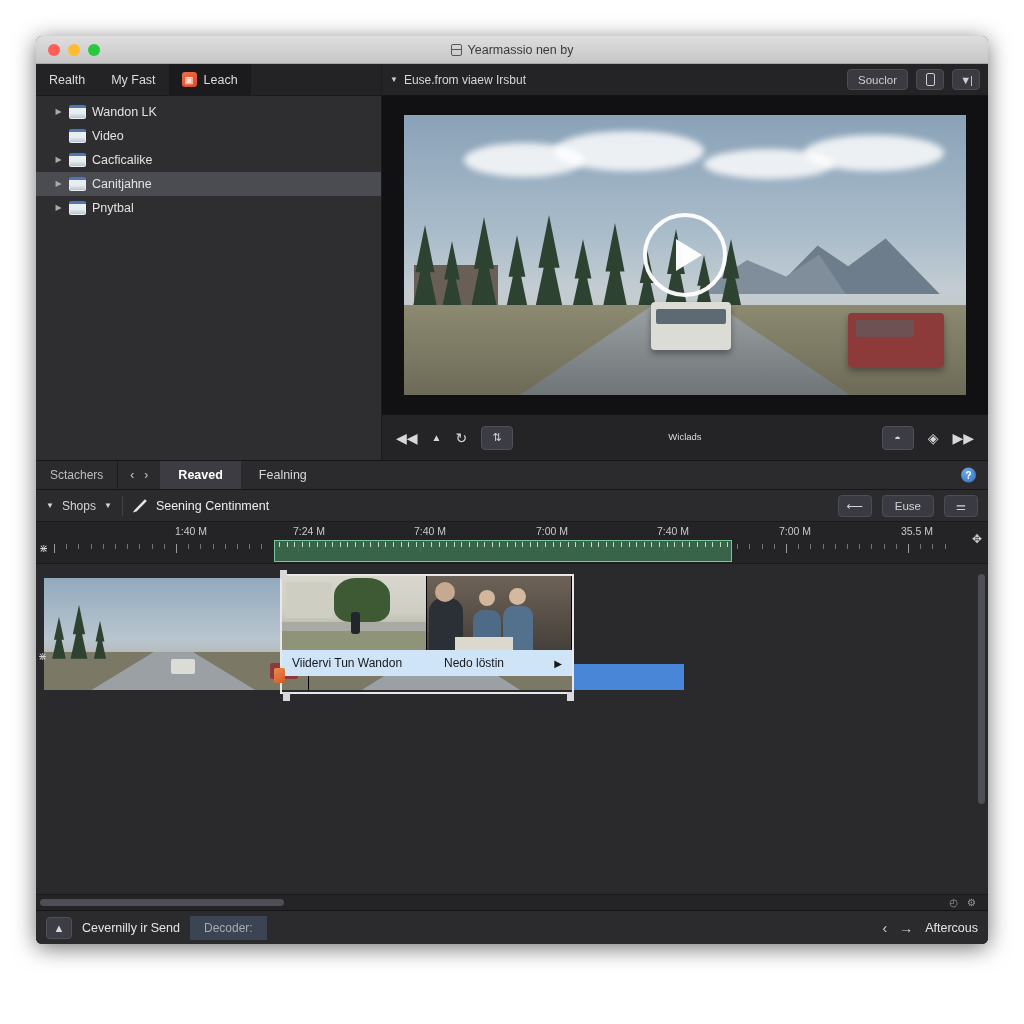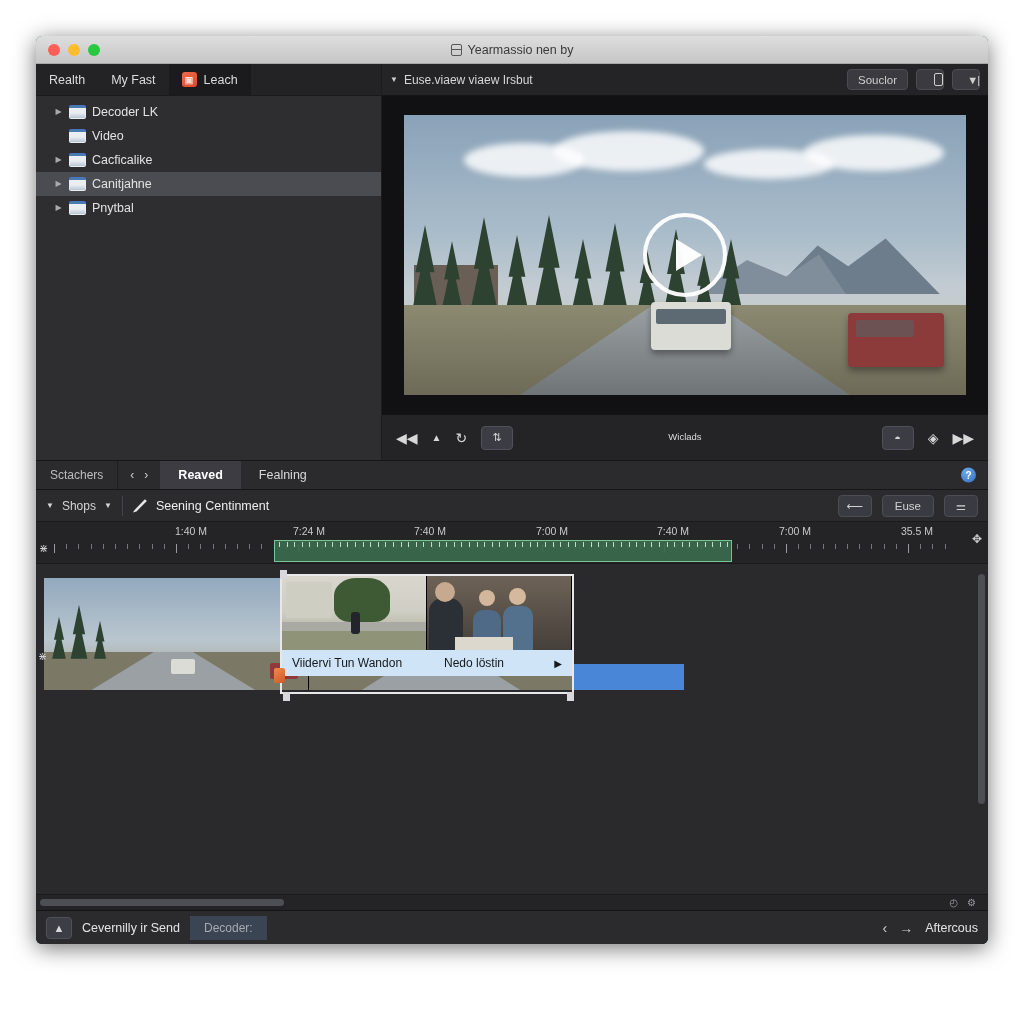--- a/index.html
+++ b/index.html
@@ -105,21 +105,21 @@
     height: 32px; flex: 0 0 32px;
     background: #242426; border-bottom: 1px solid #141416;
     display: flex; align-items: center; padding: 0 8px; gap: 8px;
   }
   .vh-left { display: flex; align-items: center; gap: 6px; font-size: 12px; color: #d6d6d6; }
   .caret-dn { font-size: 8px; color: #cfcfcf; }
   .spacer { flex: 1; }
   .vbtn {
     height: 21px; border-radius: 4px; background: #3a3a40;
     border: 1px solid #4c4c53;
-    display: flex; align-items: center; justify-content: flex-end;
+    display: flex; align-items: center; justify-content: center;
     font-size: 11.5px; color: #cfcfcf; padding: 0 10px;
   }
   .vbtn.sq { width: 28px; padding: 0; }
   .phone-ico {
     width: 9px; height: 13px; border: 1.4px solid #cfcfcf; border-radius: 2px;
   }
   .funnel-ico { font-size: 11px; color: #cfcfcf; letter-spacing: -1px; }
 
   .video-stage {
     flex: 1; display: flex; align-items: center; justify-content: center;
@@ -397,21 +397,21 @@
           </span>
           <span>Leach</span>
         </div>
       </div>
       <div class="tree">
         <div class="trow">
           <span class="disc">▶</span>
           <span class="ev-ico">
               <i></i>
             </span>
-          <span>Decoder LK</span>
+          <span>Wandon LK</span>
         </div>
         <div class="trow">
           <span class="disc empty">▶</span>
           <span class="ev-ico">
               <i></i>
             </span>
           <span>Video</span>
         </div>
         <div class="trow">
           <span class="disc">▶</span>
@@ -434,21 +434,21 @@
             </span>
           <span>Pnytbal</span>
         </div>
       </div>
     </div>
 
     <div class="viewer">
       <div class="viewer-head">
         <div class="vh-left">
           <span class="caret-dn">▼</span>
-          <span>Euse.viaew viaew Irsbut</span>
+          <span>Euse.from viaew Irsbut</span>
         </div>
         <div class="spacer"></div>
         <div class="vbtn">
           <span>Souclor</span>
         </div>
         <div class="vbtn sq">
           <span class="phone-ico"></span>
         </div>
         <div class="vbtn sq">
           <span class="funnel-ico">▼|</span>

